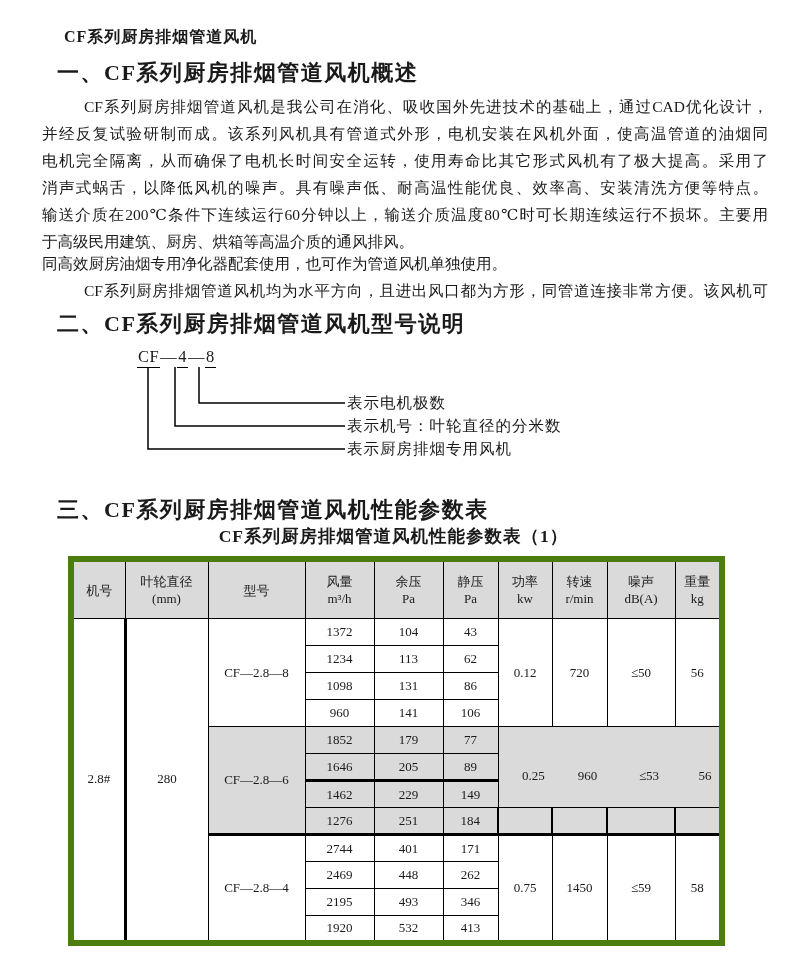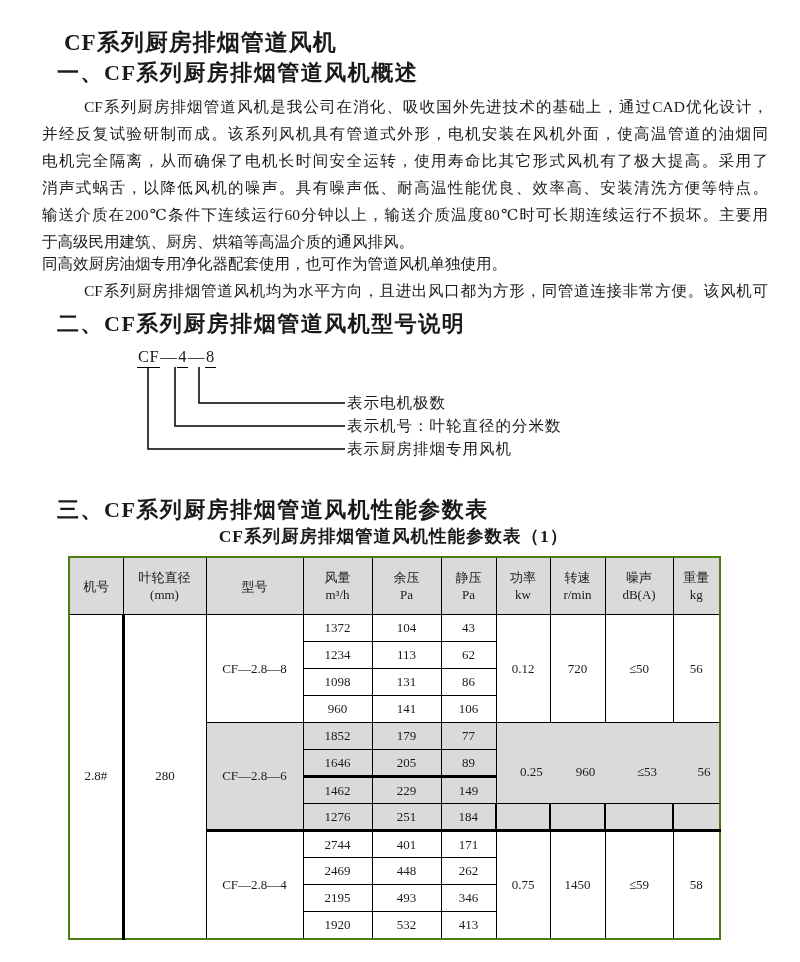--- a/index.html
+++ b/index.html
@@ -1,21 +1,21 @@
 <!DOCTYPE html>
 <html><head>
 <meta charset="utf-8">
 <style>
   html,body{margin:0;padding:0;}
   body{
     width:800px;height:962px;background:#ffffff;position:relative;
     font-family:"Liberation Serif","DejaVu Serif",serif;color:#1a1a1a;
   }
   .page{position:absolute;inset:0;outline:1px solid #e3e3e1;}
-  .doc-title{position:absolute;left:64px;top:27px;font-size:23px;font-weight:bold;letter-spacing:1px;}
+  .doc-title{position:absolute;left:64px;top:27px;font-size:16px;font-weight:bold;letter-spacing:1px;}
   .sec-heading{position:absolute;font-size:22px;font-weight:bold;letter-spacing:1.5px;}
   .h1{left:57px;top:58px;}
   .h2{left:57px;top:309px;}
   .h3{left:57px;top:495px;}
   .para{position:absolute;left:42px;width:726px;font-size:15.5px;}
   .para .line{height:27px;line-height:27px;text-align:justify;text-align-last:justify;overflow:hidden;}
   .para .line.indent{padding-left:42px;}
   .para .line.short{text-align-last:left;}
   .p1{top:93px;}
   .p2{top:250px;}
@@ -24,21 +24,21 @@
   .model-code .part{border-bottom:1px solid #000;padding:0 1px 1px 1px;}
   .connector-svg{position:absolute;left:140px;top:366px;}
   .model-label{position:absolute;left:347px;font-size:15.5px;letter-spacing:1px;white-space:nowrap;}
   .ml0{top:393px;} .ml1{top:416px;} .ml2{top:439px;}
   
   .tbl-title{position:absolute;left:68px;top:524px;width:651px;text-align:center;font-size:17.5px;font-weight:bold;letter-spacing:1px;}
   table.perf{
     position:absolute;left:68px;top:556px;border-collapse:collapse;table-layout:fixed;
     width:651px;font-size:13px;
   }
-  table.perf{border:2px solid #4d7c0f;}
+  table.perf{border:6px solid #4d7c0f;}
   .perf th,.perf td{border:1px solid #000;text-align:center;vertical-align:middle;padding:0;overflow:hidden;}
   .perf th{background:#dadada;font-weight:normal;height:56px;font-size:13px;line-height:17px;}
   .perf tbody tr{height:27px;}
   .perf td.mach{border-right:3px solid #000;}
   .perf td.shaded{background:#dadada;}
   .perf td.nosides{border-left:none;border-right:none;padding-top:18px;padding-left:16px;}
   .perf td.thick-mid{border-bottom:3px solid #000;}
   .perf td.band-bottom{border-bottom:3px solid #000;}
   .perf td.stub{border-left:2px solid #000;border-right:none;border-top:none;}
 </style>

